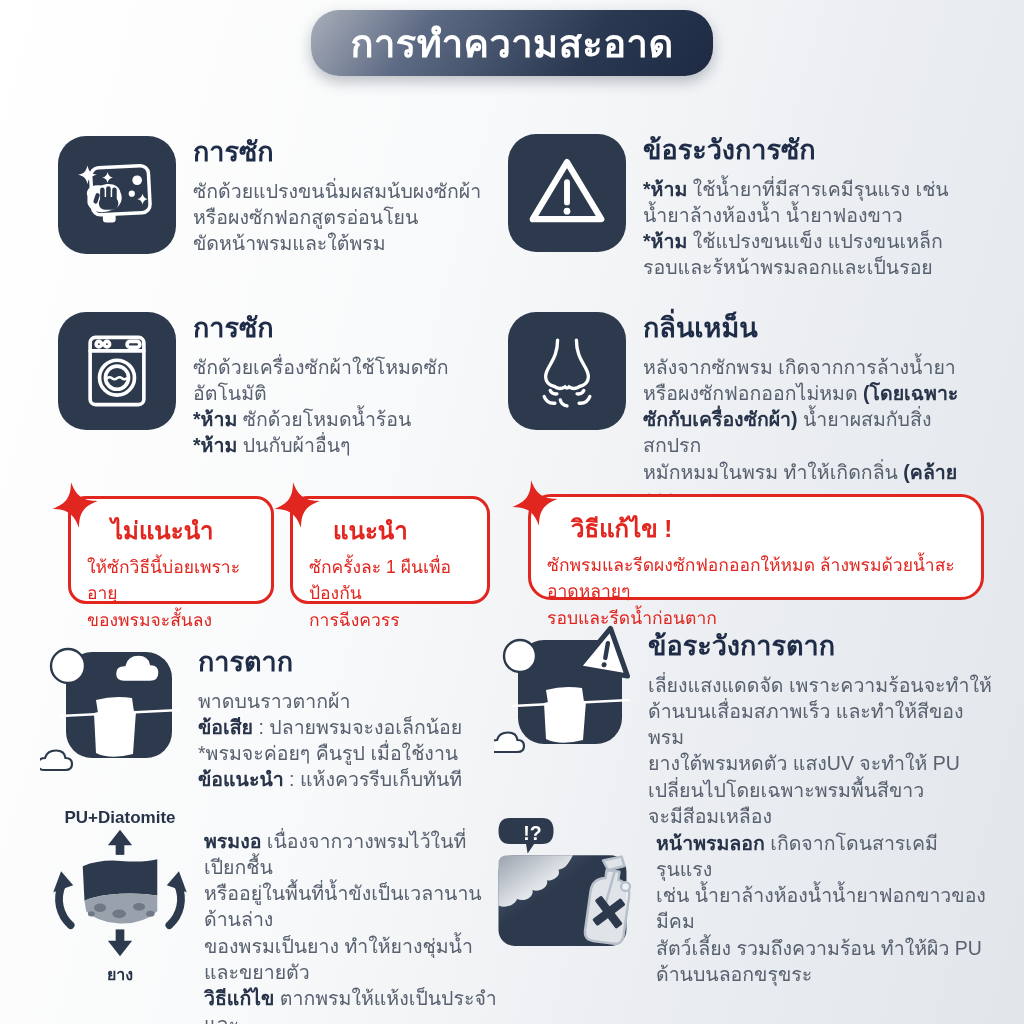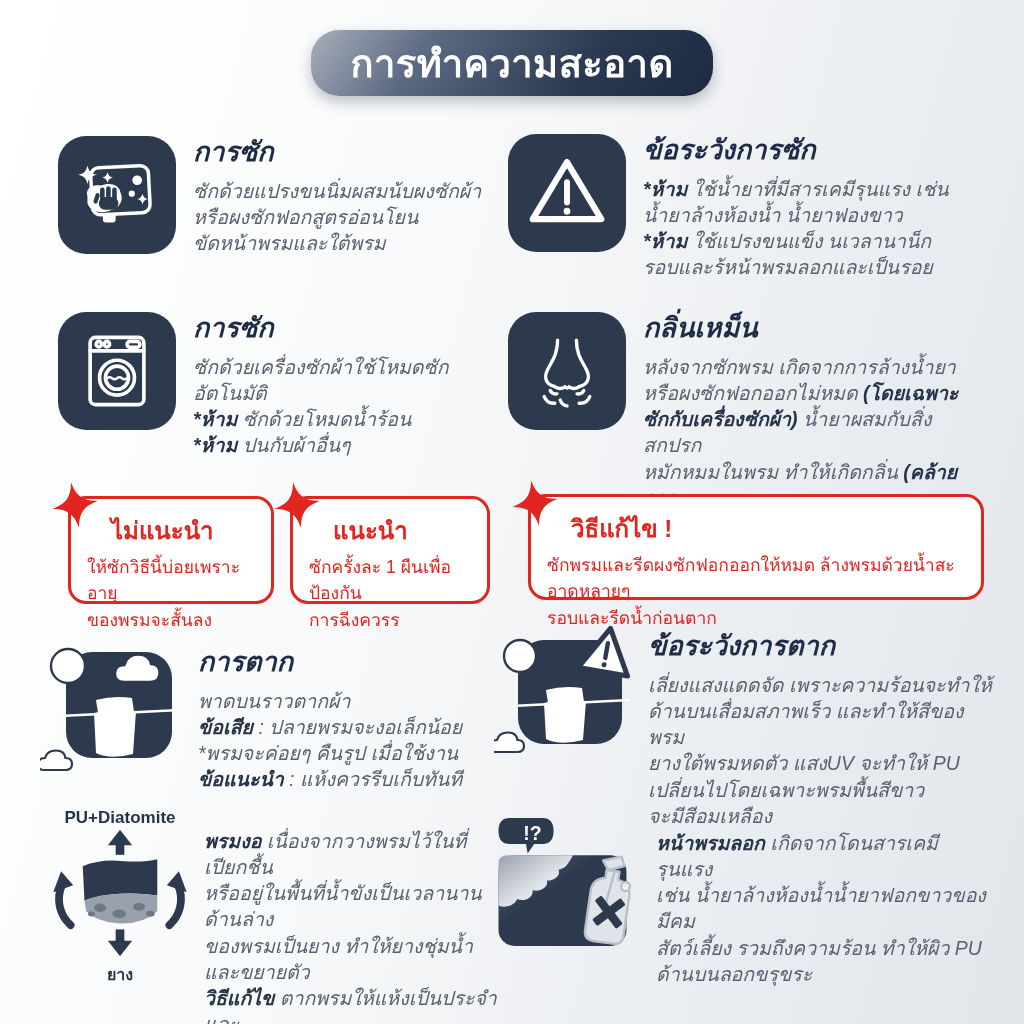--- a/index.html
+++ b/index.html
@@ -2,34 +2,34 @@
 <html><head>
 <meta charset="utf-8">
 <style>
   html,body{margin:0;padding:0;}
   .page{
     position:relative;width:1024px;height:1024px;overflow:hidden;
     background:linear-gradient(105deg,#ffffff 0%,#f8f9fa 40%,#e9ecf0 75%,#e2e6eb 100%);
     font-family:"Liberation Sans","DejaVu Sans",sans-serif;
   }
   .banner{
-    position:absolute;left:50%;top:30px;transform:translateX(-50%);
+    position:absolute;left:50%;top:10px;transform:translateX(-50%);
     width:402px;height:66px;border-radius:28px;
     background:linear-gradient(125deg,#a9afba 0%,#5d6a84 28%,#2b3852 68%,#1d2a42 100%);
     display:flex;align-items:center;justify-content:center;
     color:#ffffff;font-size:38px;font-weight:bold;letter-spacing:.5px;
     box-shadow:0 6px 14px rgba(30,40,60,.28);
   }
   .sec{position:absolute;display:flex;align-items:flex-start;}
   .tile{
     width:118px;height:118px;border-radius:28px;background:#2d3a4d;flex:none;
     display:flex;align-items:center;justify-content:center;margin-top:6px;
   }
   .tile svg{width:86px;height:86px;}
-  .txt{margin-left:17px;font-style:italic;}
+  .txt{margin-left:17px;}
   .txt h2{margin:0 0 5px 0;font-size:27px;color:#1e2c47;font-weight:bold;}
   .line{font-size:19.5px;line-height:1.34;color:#58616f;}
   .line .b{font-weight:bold;color:#273349;}
   .callout{
     position:absolute;background:#ffffff;border:3.5px solid #e1251f;border-radius:18px;
     padding:12px 16px 20px 16px;box-sizing:border-box;
   }
   .callout h3{margin:0 0 4px 24px;font-size:24px;color:#e1251f;font-weight:bold;}
   .callout .line{font-size:17.5px;line-height:1.5;color:#e1251f;}
   .star{position:absolute;top:-17px;left:-19px;width:46px;height:46px;transform:rotate(-10deg);}
@@ -84,21 +84,21 @@
         <polygon points="32,9 57.5,51.5 6.5,51.5" fill="none" stroke="#ffffff" stroke-width="4.6" stroke-linejoin="round"></polygon>
         <line x1="32" y1="24" x2="32" y2="39" stroke="#ffffff" stroke-width="4.4" stroke-linecap="round"></line>
         <circle cx="32" cy="45.5" r="2.5" fill="#ffffff"></circle>
       </svg>
     </div>
     <div class="txt">
       <h2>ข้อระวังการซัก</h2>
       <div>
           <div class="line"><span class="b">*ห้าม</span><span> ใช้น้ำยาที่มีสารเคมีรุนแรง เช่น</span></div>
           <div class="line"><span>น้ำยาล้างห้องน้ำ น้ำยาฟองขาว</span></div>
-          <div class="line"><span class="b">*ห้าม</span><span> ใช้แปรงขนแข็ง นเวลานาน็ก</span></div>
+          <div class="line"><span class="b">*ห้าม</span><span> ใช้แปรงขนแข็ง แปรงขนเหล็ก</span></div>
           <div class="line"><span>รอบและร้หน้าพรมลอกและเป็นรอย</span></div>
         </div>
     </div>
   </div>
 
   <div class="sec" style="left:58px;top:306px;width:432px;">
     <div class="tile">
       <svg viewBox="0 0 64 64">
         <g fill="none" stroke="#ffffff" stroke-width="2.7" stroke-linecap="round">
           <rect x="12" y="7" width="40" height="50" rx="4"></rect>
@@ -165,21 +165,21 @@
     <svg class="star" viewBox="0 0 100 100">
         <path d="M50 0 C56 32 68 44 100 50 C68 56 56 68 50 100 C44 68 32 56 0 50 C32 44 44 32 50 0 Z"></path>
       </svg>
     <h3>แนะนำ</h3>
     <div>
         <div class="line"><span>ซักครั้งละ 1 ผืนเพื่อป้องกัน</span></div>
         <div class="line"><span>การฉีงควรร</span></div>
       </div>
   </div>
 
-  <div class="callout" style="left:528px;top:494px;width:456px;height:106px;">
+  <div class="callout" style="left:528px;top:494px;width:456px;height:106px;border-radius:23px;">
     <svg class="star" viewBox="0 0 100 100">
         <path d="M50 0 C56 32 68 44 100 50 C68 56 56 68 50 100 C44 68 32 56 0 50 C32 44 44 32 50 0 Z"></path>
       </svg>
     <h3>วิธีแก้ไข !</h3>
     <div>
         <div class="line"><span>ซักพรมและรีดผงซักฟอกออกให้หมด ล้างพรมด้วยน้ำสะอาดหลายๆ</span></div>
         <div class="line"><span>รอบและรีดน้ำก่อนตาก</span></div>
       </div>
   </div>
 

